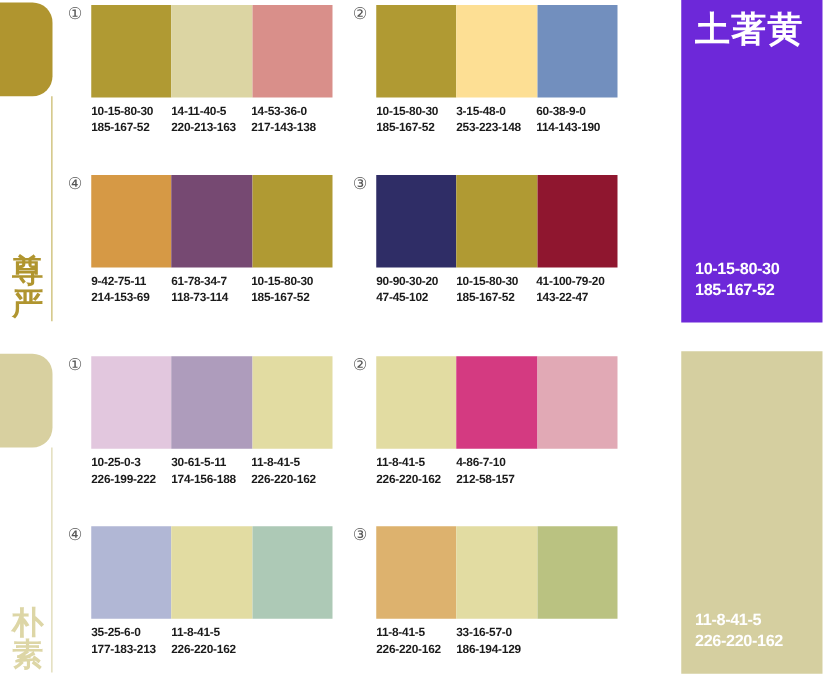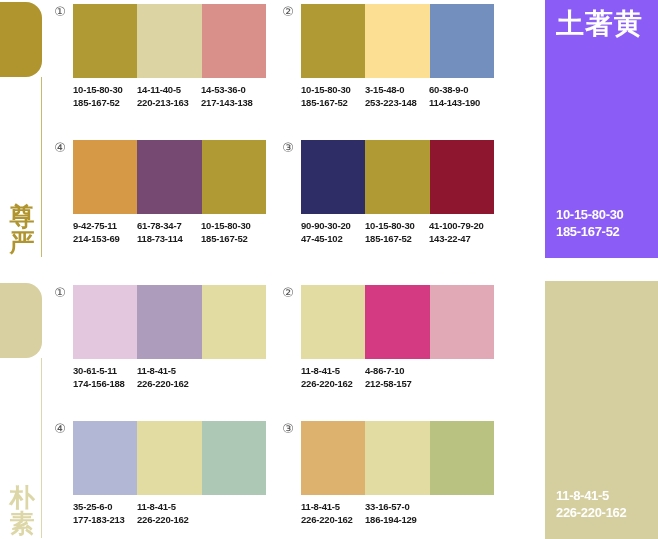--- a/index.html
+++ b/index.html
@@ -256,21 +256,21 @@
         </div>
         <div class="code-col">
           <span>41-100-79-20</span>
           <span>143-22-47</span>
         </div>
       </div>
     </div>
 
   </div>
 
-  <div class="hero" style="background: #8b5cf6;">
+  <div class="hero" style="background: #6d28d9;">
     <div class="hero-title">土著黄</div>
     <div class="hero-codes">
       <span>10-15-80-30</span>
       <span>185-167-52</span>
     </div>
   </div>
 </div>
 
 <div class="section section--bottom">
 
@@ -287,20 +287,24 @@
 
     <div class="group group--r1c1">
       <div class="group-num">①</div>
       <div class="swatches">
         <div class="swatch" style="background: rgb(226, 199, 222);"></div>
         <div class="swatch" style="background: rgb(174, 156, 188);"></div>
         <div class="swatch" style="background: rgb(226, 220, 162);"></div>
       </div>
       <div class="codes">
         <div class="code-col">
+          <span>10-25-0-3</span>
+          <span>226-199-222</span>
+        </div>
+        <div class="code-col">
           <span>30-61-5-11</span>
           <span>174-156-188</span>
         </div>
         <div class="code-col">
           <span>11-8-41-5</span>
           <span>226-220-162</span>
         </div>
       </div>
     </div>
 

